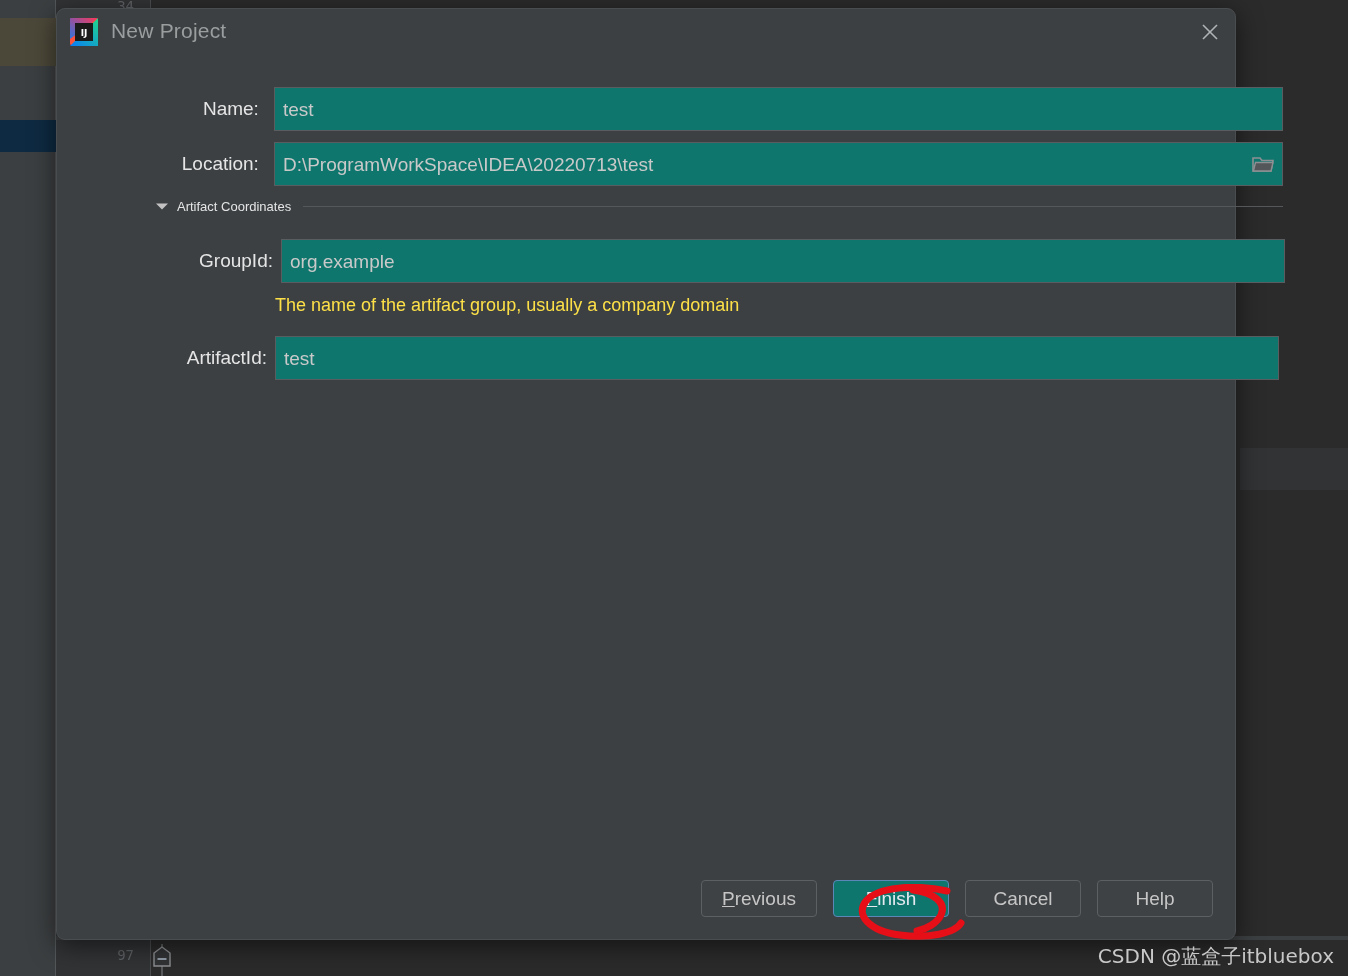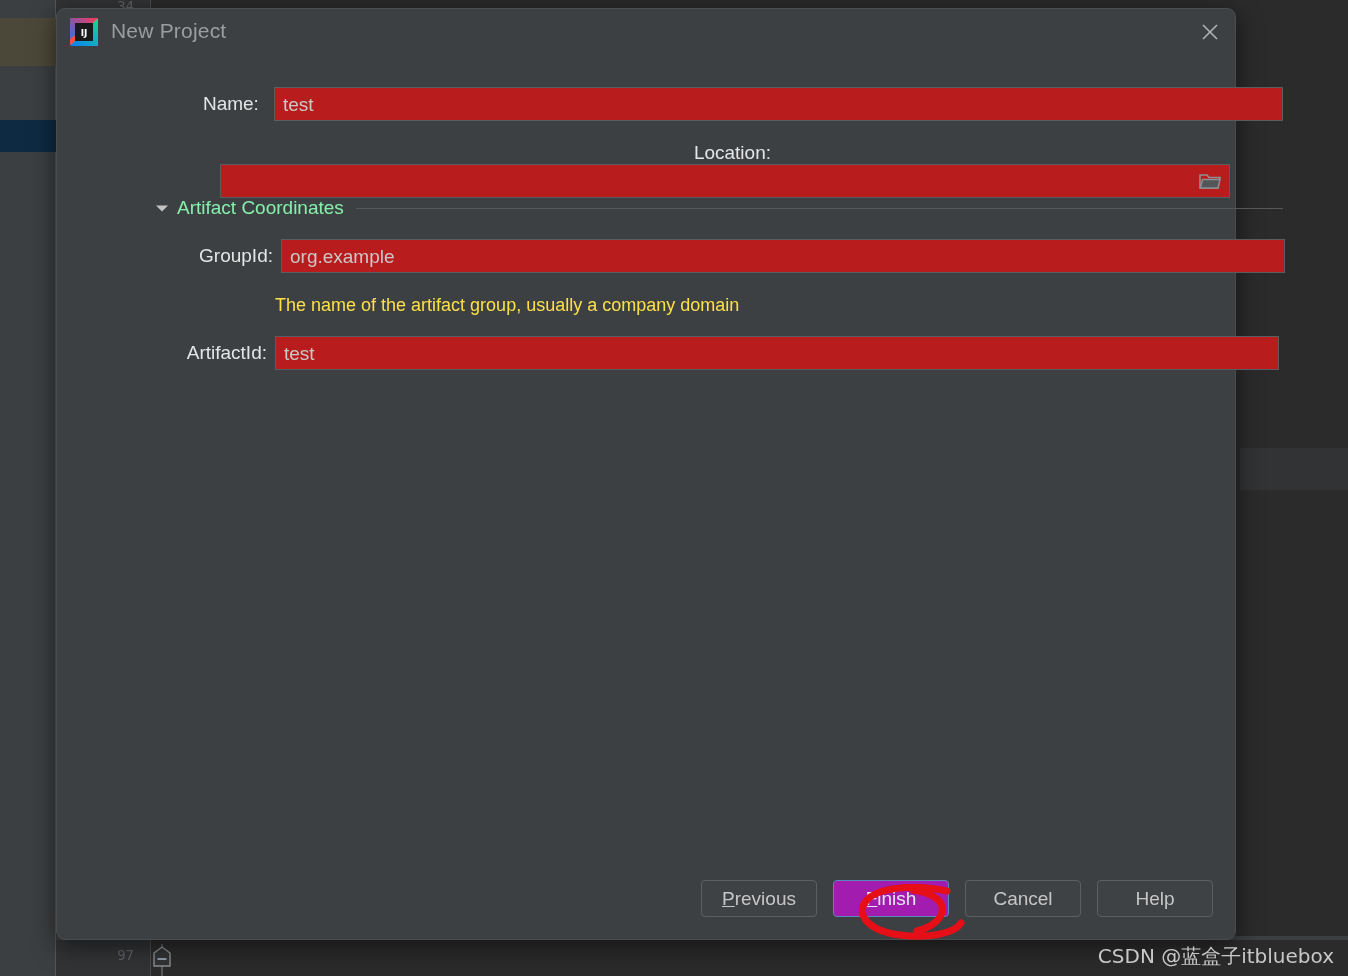--- a/index.html
+++ b/index.html
@@ -142,35 +142,35 @@
     display: flex;
     align-items: center;
   }
   .form-label {
     font-size: 19px;
     color: #e5e5e5;
     text-align: right;
     white-space: nowrap;
   }
   .text-input {
-    height: 34px;
-    background: #b91c1c;
+    height: 44px;
+    background: #0f766e;
     border: 1px solid #5a5d60;
     color: #c9c9c9;
     font-size: 19px;
     font-family: "Liberation Sans", sans-serif;
     padding: 0 8px;
     display: flex;
     align-items: center;
     position: relative;
   }
   .text-input .value { line-height: 1; }
 
   #row-name      { left: 94px; top: 78px; width: 1132px; }
-  #row-location  { left: 94px; top: 133px; width: 1132px; flex-direction: column; }
+  #row-location  { left: 94px; top: 133px; width: 1132px; }
   #row-groupid   { left: 100px; top: 230px; width: 1132px; }
   #row-artifactid{ left: 94px; top: 327px; width: 1132px; }
   #row-version   { left: 94px; top: 425px; width: 1132px; }
 
   #row-name .form-label,
   #row-location .form-label { width: 108px; }
   #row-groupid .form-label,
   #row-artifactid .form-label,
   #row-version .form-label { width: 116px; }
 
@@ -196,22 +196,22 @@
     display: flex;
     align-items: center;
   }
   #section-caret {
     width: 18px; height: 18px;
     display: flex; align-items: center; justify-content: center;
     cursor: pointer;
   }
   #section-title {
     margin-left: 6px;
-    font-size: 19px;
-    color: #86efac;
+    font-size: 13px;
+    color: #e5e5e5;
     white-space: nowrap;
   }
   #section-rule {
     flex: 1;
     height: 1px;
     background: #55585b;
     margin-left: 12px;
   }
 
   
@@ -245,21 +245,21 @@
     color: #c6c6c6;
     font-size: 19px;
     font-family: "Liberation Sans", sans-serif;
     display: flex;
     align-items: center;
     justify-content: center;
     cursor: pointer;
     position: relative;
   }
   .dlg-button.primary {
-    background: #a21caf;
+    background: #0f766e;
     border: 1px solid #5b86b8;
     color: #e3e9ef;
   }
   .mnemonic { text-decoration: underline; }
 
   
   #annotation-circle {
     position: absolute;
     left: 855px; top: 884px;
     width: 126px; height: 56px;
@@ -358,20 +358,21 @@
   <div class="form-row" id="row-name">
     <div class="form-label">Name:</div>
     <div class="text-input" placeholder="Project name">
       <span class="value">test</span>
     </div>
   </div>
 
   <div class="form-row" id="row-location">
     <div class="form-label">Location:</div>
     <div class="text-input" placeholder="Project location">
+      <span class="value">D:\ProgramWorkSpace\IDEA\20220713\test</span>
       <span id="folder-icon">
         <svg width="22" height="20" viewBox="0 0 22 20">
           <path d="M1 4 L8 4 L10 6.5 L21 6.5 L19 17 L1 17 Z" fill="none" stroke="#8d9093" stroke-width="1.6"></path>
           <path d="M3.5 8.5 L21 8.5 L19 17 L1.4 17 Z" fill="#53575a" stroke="#8d9093" stroke-width="1.4"></path>
         </svg>
       </span>
     </div>
   </div>
 
   <div id="section-artifact">

